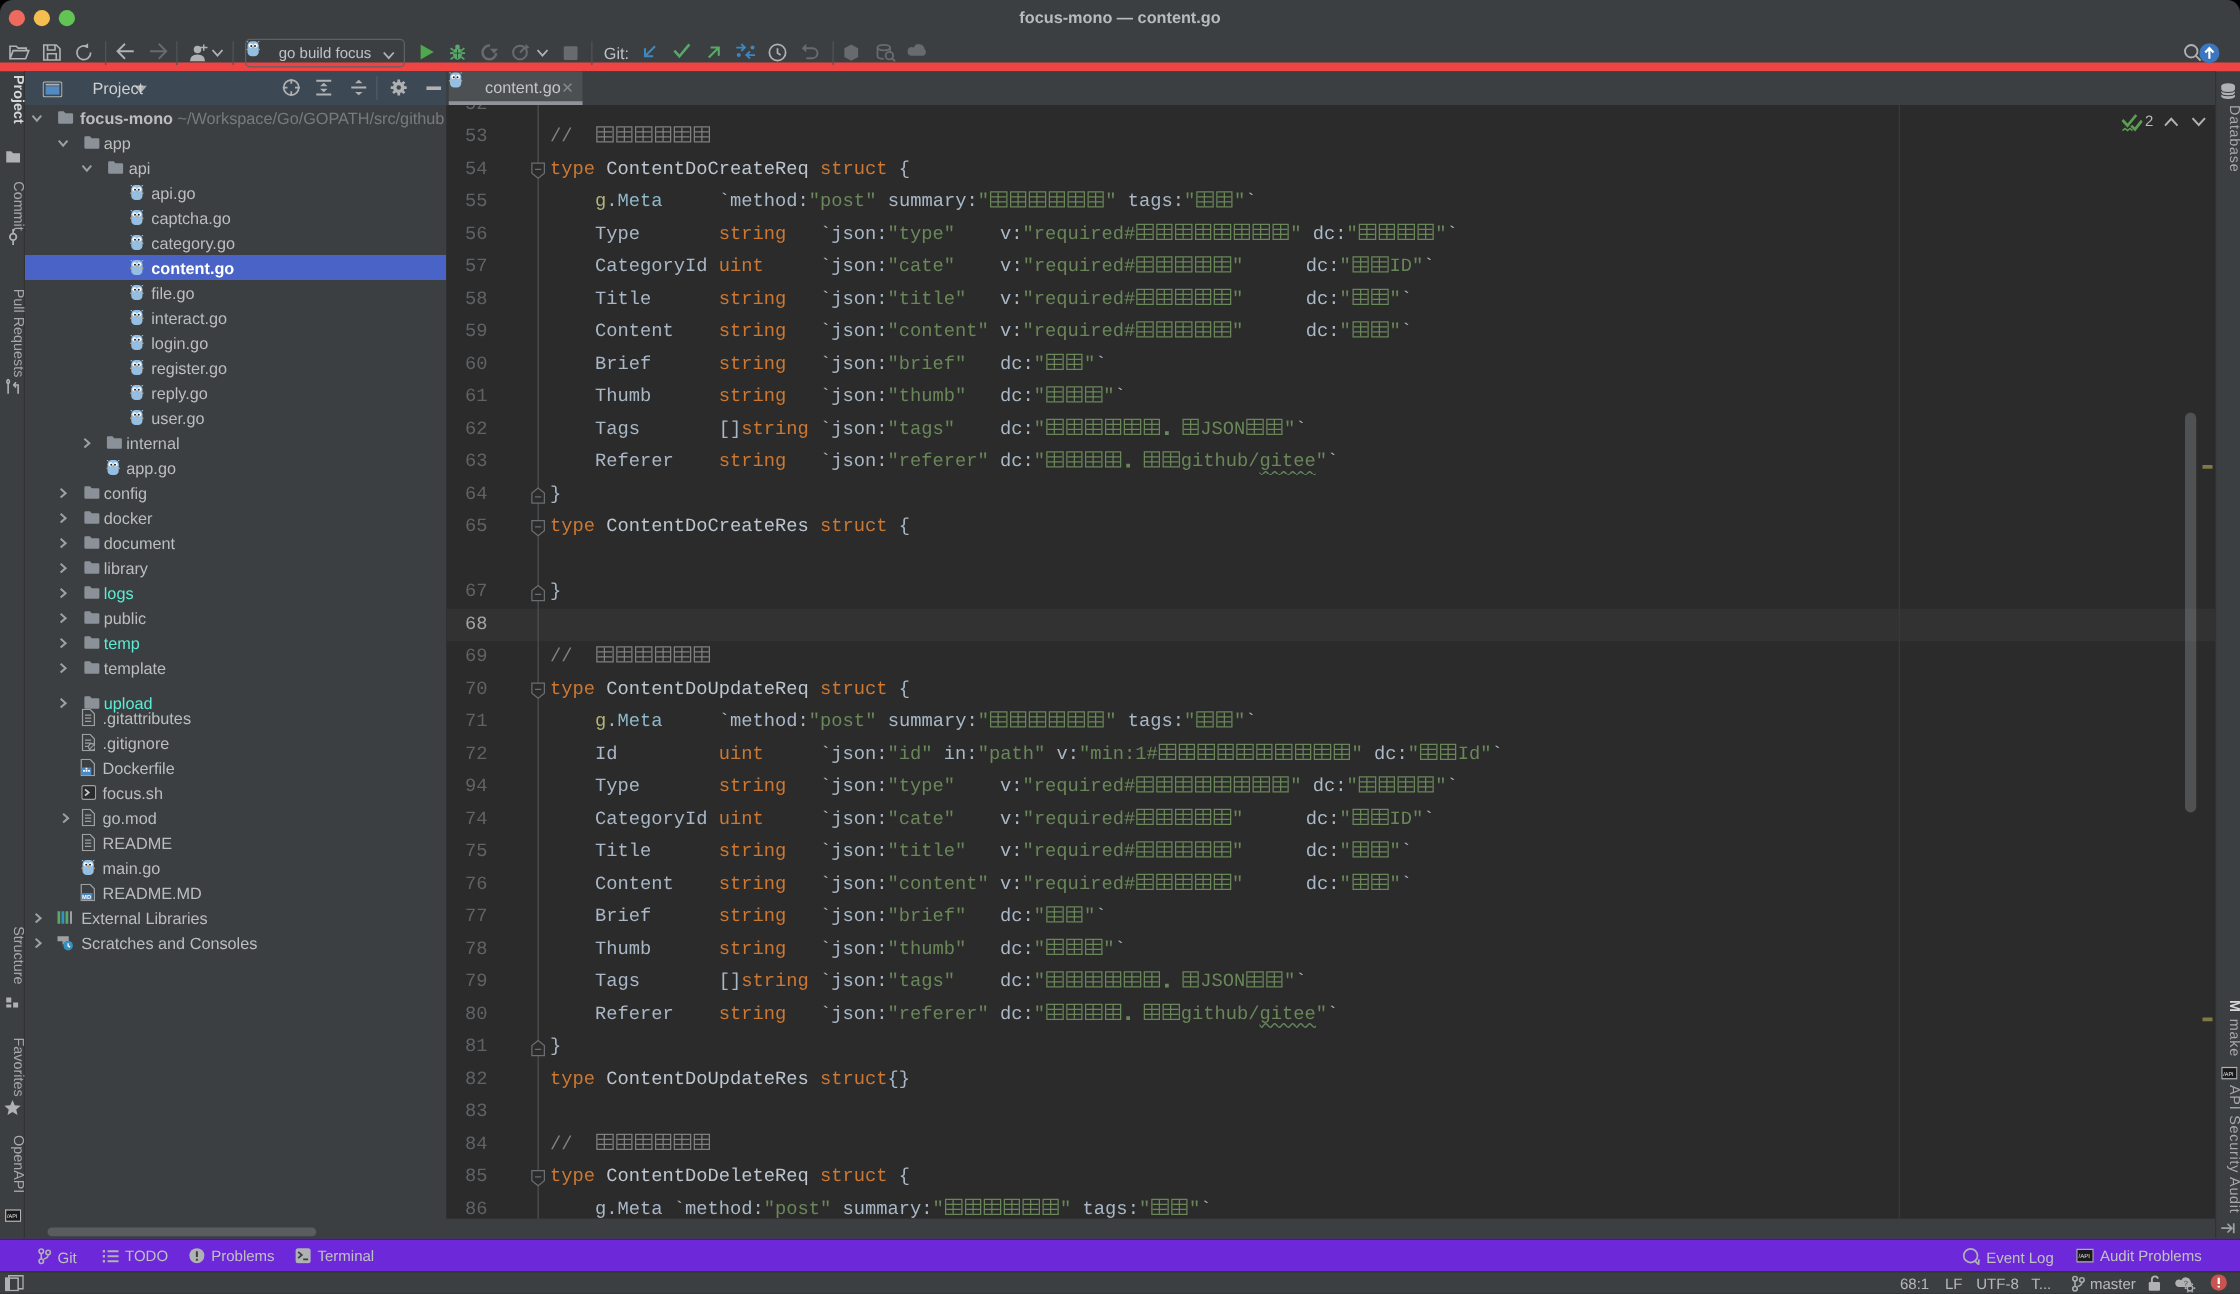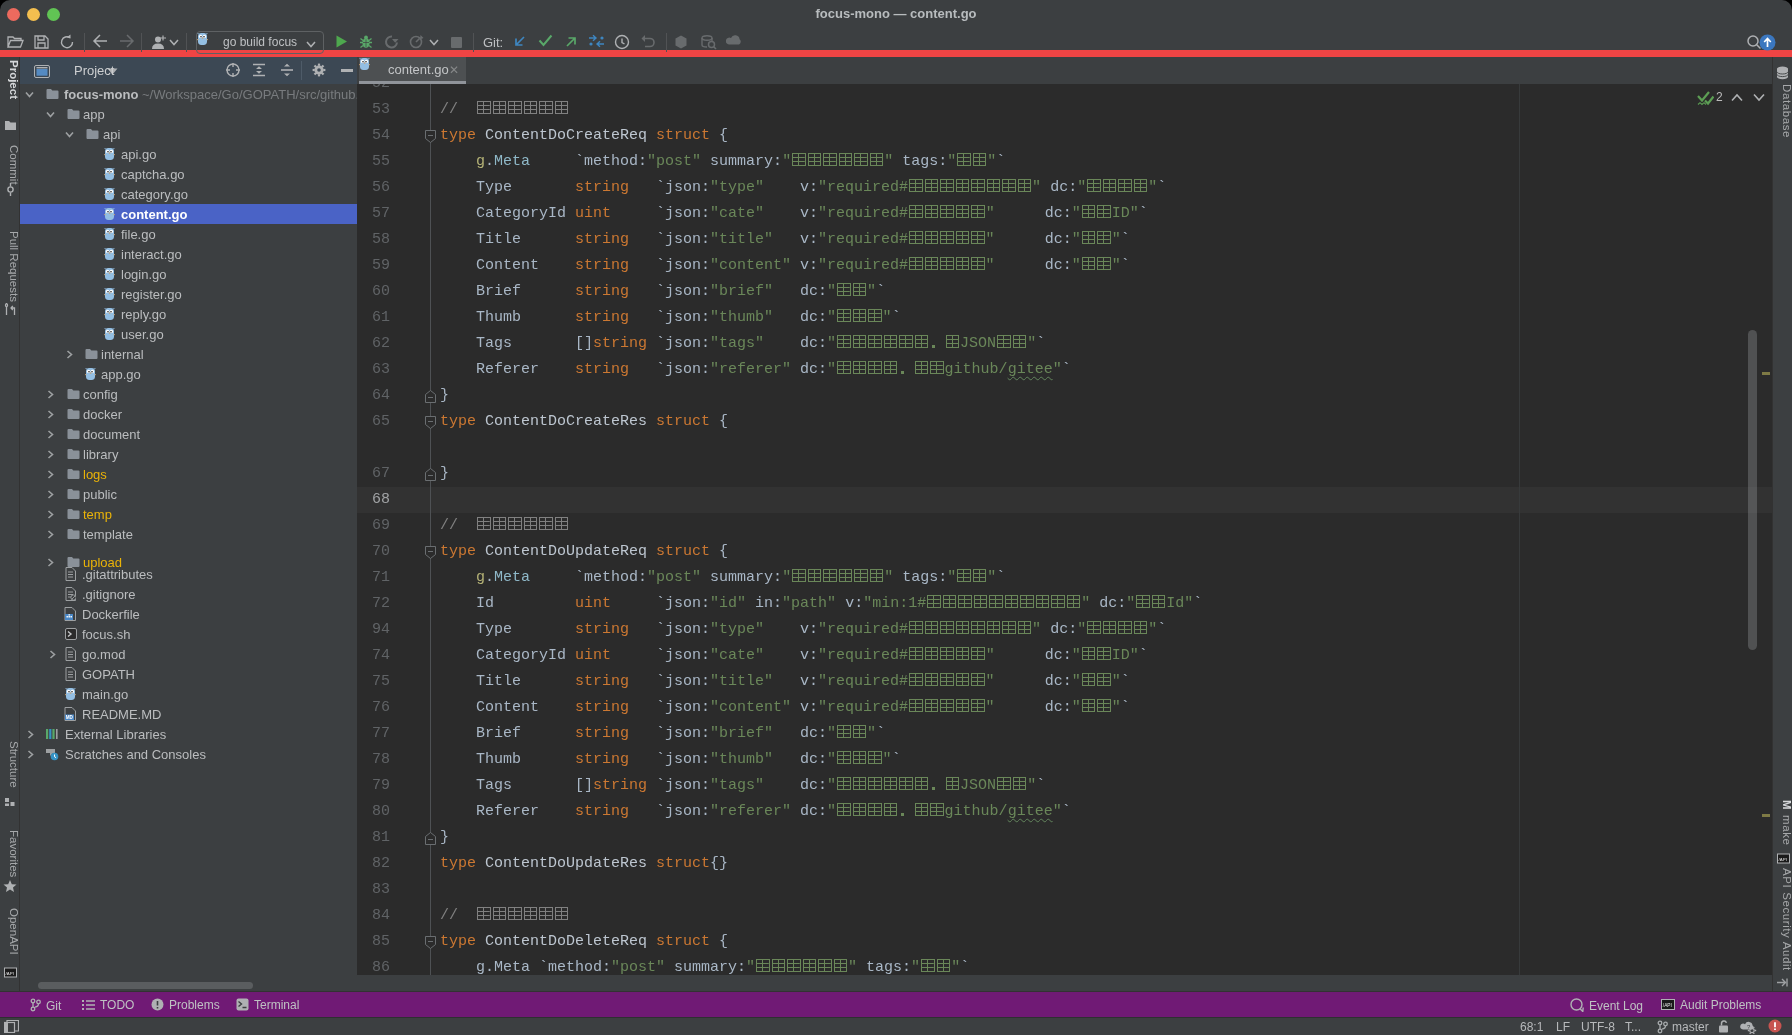--- a/index.html
+++ b/index.html
@@ -22,41 +22,41 @@
 .tab{position:absolute;left:2px;top:0;width:107px;height:27px;background:#4D5052;border-bottom:3px solid #90949A}
 .tab b{position:absolute;left:29px;top:5px;font-size:13px;color:#C3C5C7;font-weight:normal}
 .tab .x{position:absolute;right:7px;top:6px;font-size:12px;color:#868889}
 .rstripe{position:absolute;left:1772px;top:57px;width:20px;height:934px;border-left:1px solid #323232}
 .vlabr{position:absolute;left:0;width:20px;writing-mode:vertical-rl;font-size:11.5px;color:#A6A8AA;letter-spacing:.6px;padding-left:4px}
 .tree{position:absolute;left:20px;top:84px;width:337px;height:907px;overflow:hidden}
 .tr{position:absolute;left:0;width:337px;height:20px;font-size:13px;color:#BBBDBF}
 .tr .ic{position:absolute}
 .tr .tt{position:absolute;top:2.5px;font-weight:normal;white-space:nowrap}
 .tr .dim{color:#787B7E;font-weight:normal}
-.tr .olive{color:#eab308}
+.tr .olive{color:#5eead4}
 .sel{position:absolute;inset:0;background:#4A63C6}
 .hscroll{position:absolute;left:18px;top:898px;width:215px;height:7px;border-radius:4px;background:#5A5D5F}
 .editor{position:absolute;left:357px;top:84px;width:1415px;height:891px;background:#2B2B2B;overflow:hidden}
 .editor .gsep{position:absolute;left:73px;top:-20px;width:1px;height:950px;background:#4E5154;z-index:2}
 .editor .marg{position:absolute;left:1162px;top:-20px;width:1px;height:950px;background:#373A3B;z-index:2}
 .l{position:absolute;left:0;width:1415px;height:26px;line-height:26px;font-family:"Liberation Mono",monospace;font-size:15px;color:#A9B7C6;white-space:pre}
 .l.cur{background:#323232}.l.cur s{color:#A1A3A5}
 .l s{position:absolute;left:0;width:33px;text-align:right;text-decoration:none;color:#606366;font-size:15px}
 .l code{position:absolute;left:83px;font-family:inherit;white-space:pre}
 .l b{font-weight:normal}
 .k{color:#CC7832}.s{color:#6A8759}.t{color:#BDC6D0}.c{color:#808080}.g{color:#B5B377}.m{color:#8FB8C8}
 .s u{text-decoration:underline wavy #62855C;text-underline-offset:3px;text-decoration-thickness:1px}
 .s i,.c i{display:inline-block;width:13.5px;height:13px;margin:0 1px -1px;border:1.3px solid #6A8759;
  background:linear-gradient(#6A8759,#6A8759) 50% 30%/100% 1.2px no-repeat,linear-gradient(#6A8759,#6A8759) 50% 72%/100% 1.2px no-repeat,linear-gradient(#6A8759,#6A8759) 50% 50%/1.2px 100% no-repeat}
 .c i{border-color:#808080;background:linear-gradient(#808080,#808080) 50% 30%/100% 1.2px no-repeat,linear-gradient(#808080,#808080) 50% 72%/100% 1.2px no-repeat,linear-gradient(#808080,#808080) 50% 50%/1.2px 100% no-repeat}
 .s i.p{border:none;background:linear-gradient(#6A8759,#6A8759) 2px 10px/3px 3px no-repeat}
 .fm{position:absolute;left:66.5px;top:5.5px;z-index:3}
 .vscroll{position:absolute;left:1391px;top:246px;width:9px;height:320px;border-radius:5px;background:rgba(190,195,200,.25)}
 .ebelow{position:absolute;left:357px;top:975px;width:1415px;height:16px;background:#3C3F41}
-.bstripe{position:absolute;left:0;top:991px;width:1792px;height:26px;background:#701a75;border-top:1px solid #323232}
+.bstripe{position:absolute;left:0;top:991px;width:1792px;height:26px;background:#6d28d9;border-top:1px solid #323232}
 .bitem{position:absolute;top:6px;font-size:12px;color:#BFC1C3}
 .bitem svg{vertical-align:-2px}
 .bitem b{font-weight:normal;margin-left:5px}
 .sbar{position:absolute;left:0;top:1017px;width:1792px;height:18px;background:#3C3F41;border-top:1px solid #2E3031}
 .sit{position:absolute;top:2px;font-size:12px;color:#B7B9BB}
 
 </style></head><body>
 <div class="win">
 <div class="titlebar">
 <div class="tl" style="left:7px;background:#EC6A5E"></div>
@@ -664,21 +664,21 @@
           <path d="M1 .5 H7 L10.5 4 V13.5 H1Z" fill="#3C3F41" stroke="#9DA0A2"></path>
           <path d="M3 5h5M3 7.5h5M3 10h5" stroke="#9DA0A2" stroke-width="1"></path>
         </svg>
         <b class="tt" style="left:62px">go.mod</b>
       </div>
 <div class="tr" style="top:580px">
         <svg class="ic" style="left:45px;top:3px" width="11" height="14" viewBox="0 0 11 14">
           <path d="M1 .5 H7 L10.5 4 V13.5 H1Z" fill="#3C3F41" stroke="#9DA0A2"></path>
           <path d="M3 5h5M3 7.5h5M3 10h5" stroke="#9DA0A2" stroke-width="1"></path>
         </svg>
-        <b class="tt" style="left:62px">GOPATH</b>
+        <b class="tt" style="left:62px">README</b>
       </div>
 <div class="tr" style="top:600px">
         <svg class="ic" style="left:45px;top:3px" width="11" height="14" viewBox="0 0 11 14">
           <rect x="1" y="1" width="9" height="12" rx="3.4" fill="#94BFE3"></rect>
           <path d="M1.2 2.2 L0.2 1 1.8 1Z M9.8 2.2 L10.8 1 9.2 1Z" fill="#94BFE3"></path>
           <circle cx="3.6" cy="4.4" r="1.7" fill="#fff"></circle>
           <circle cx="7.4" cy="4.4" r="1.7" fill="#fff"></circle>
           <circle cx="4" cy="4.7" r="0.8" fill="#222"></circle>
           <circle cx="7" cy="4.7" r="0.8" fill="#222"></circle>
           <rect x="4.9" y="5.6" width="1.4" height="1.1" rx="0.5" fill="#C8A070"></rect>

